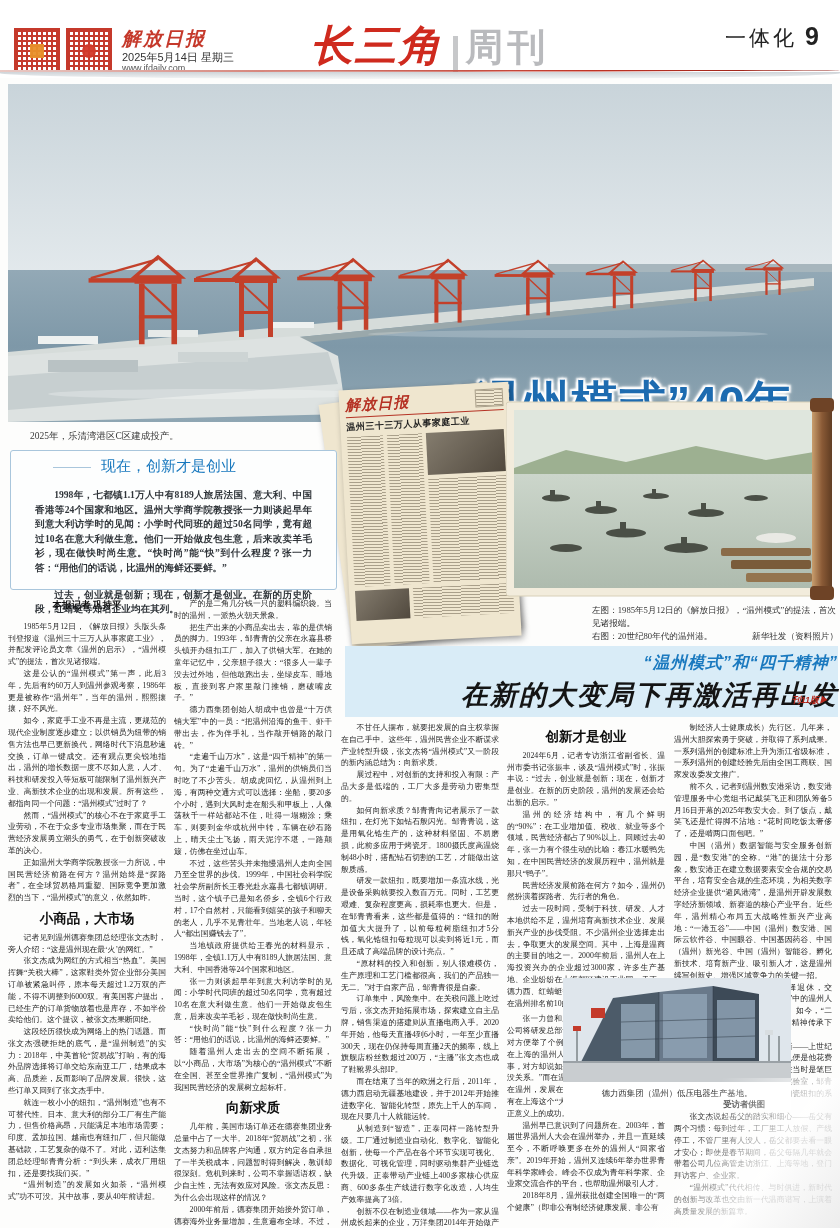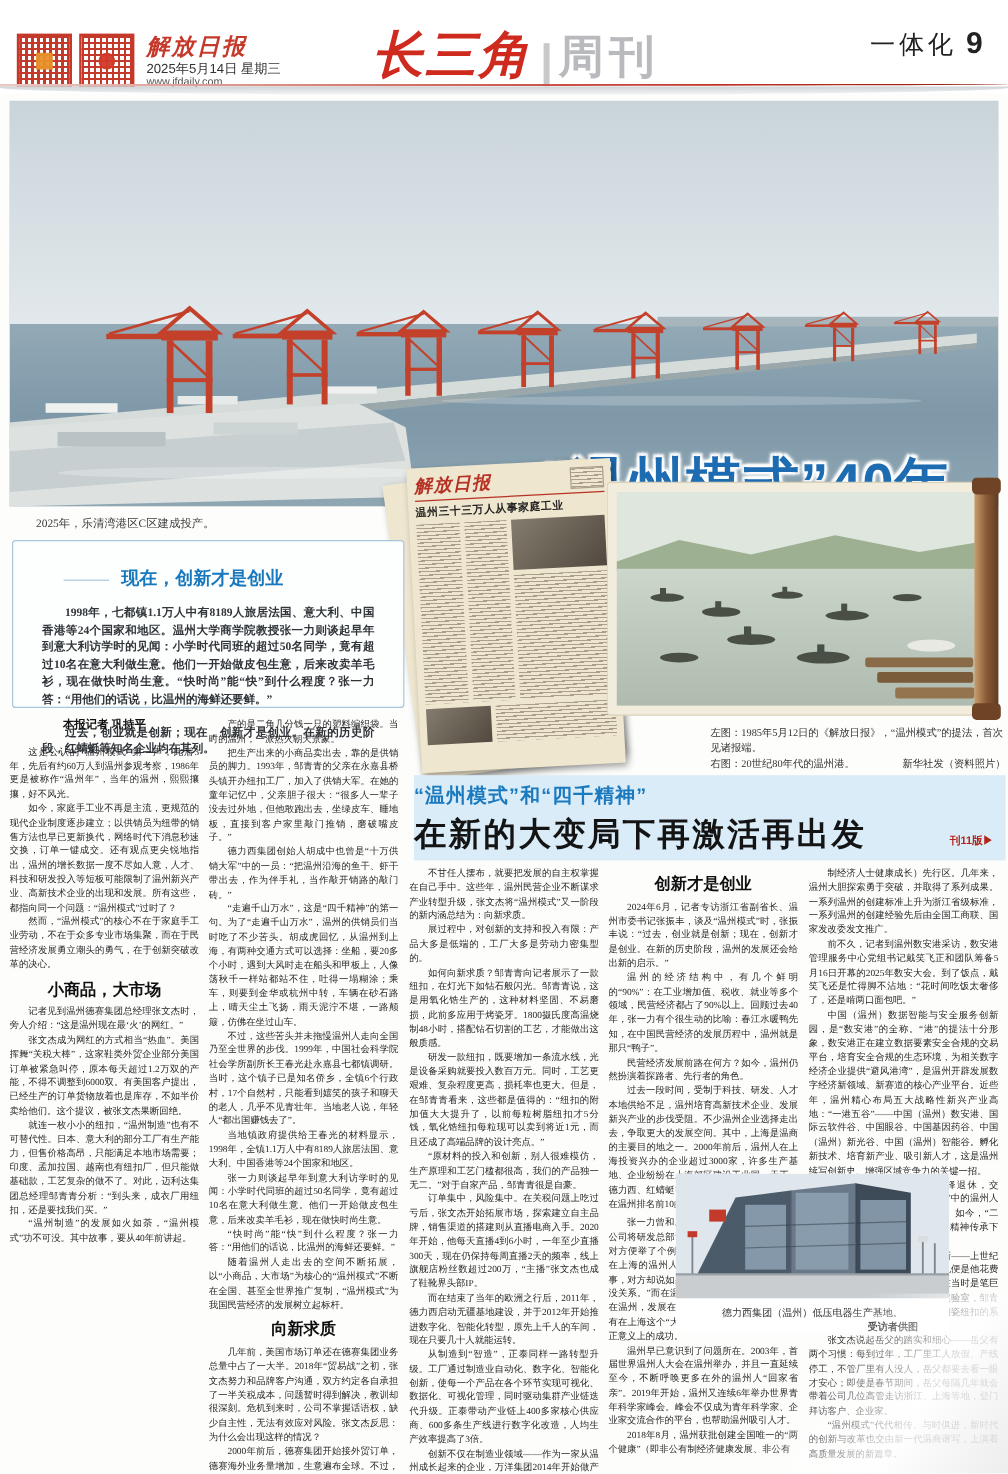--- a/index.html
+++ b/index.html
@@ -34,42 +34,42 @@
   .hero svg{display:block;}
   .hero-headline{position:absolute;left:398px;top:288px;width:432px;text-align:center;
     font-size:47px;font-weight:bold;color:#1d6bb0;letter-spacing:1px;white-space:nowrap;
     text-shadow:0 0 3px #fff,0 0 6px #fff,2px 2px 2px #fff,-2px -2px 2px #fff,2px -2px 2px #fff,-2px 2px 2px #fff;}
   .hero-caption{position:absolute;left:30px;top:430px;width:786px;font-family:"Liberation Serif",serif;
     font-size:9.5px;color:#3a3a3a;}
   .hero-caption .credit{float:right;}
   
   .quote-box{position:absolute;left:10px;top:450px;width:327px;height:140px;box-sizing:border-box;
      border:1px solid #a9c6dc;border-radius:3px;background:#fdfefe;padding:6px 12px 6px 12px;}
-  .quote-title{color:#1878be;font-weight:bold;font-size:15px;margin:16px 0 6px 30px;}
+  .quote-title{color:#1878be;font-weight:normal;font-size:15px;margin:0 0 6px 30px;}
   .quote-title::before{content:"";display:inline-block;width:38px;height:1px;background:#a9c6dc;vertical-align:middle;margin-right:10px;}
   .quote-box p{margin:12px;font-family:"Liberation Serif",serif;font-size:9.6px;line-height:14.6px;
      color:#30353a;text-align:justify;text-indent:2em;font-weight:bold;}
   
   .oldpaper-wrap{position:absolute;left:343px;top:386px;width:176px;height:260px;}
   .sheet{position:absolute;background:#efe6cf;box-shadow:2px 3px 6px rgba(0,0,0,.35);}
   .sheet.back{left:-8px;top:6px;width:170px;height:248px;transform:rotate(-8deg);}
   .sheet.front{left:2px;top:0;width:170px;height:254px;transform:rotate(-3deg);padding:6px;box-sizing:border-box;}
   .op-masthead{color:#b53224;font-family:"DejaVu Serif",serif;font-weight:bold;font-style:italic;font-size:15px;letter-spacing:1px;}
   .op-rule{height:1px;background:#b53224;margin:2px 0 3px;}
   .op-headline{font-weight:bold;font-size:9px;color:#222;letter-spacing:.5px;margin-bottom:3px;}
   .fake{background:repeating-linear-gradient(180deg,#a99f8a 0 1px,transparent 1px 3px);}
   .op-photo{background:linear-gradient(135deg,#7b7468,#4d463c 60%,#8d imperfect);background:linear-gradient(135deg,#847c6e,#51493e);}
   
   .scroll{position:absolute;left:506px;top:398px;width:332px;height:202px;}
   
   .scroll-cap{position:absolute;left:592px;top:604px;width:246px;font-family:"Liberation Serif",serif;
      font-size:8.6px;line-height:13px;color:#333;}
   .scroll-cap .credit{float:right;}
   
-  .banner{position:absolute;left:345px;top:646px;width:493px;height:71px;background:#d9ecf7;text-align:left;}
+  .banner{position:absolute;left:345px;top:646px;width:493px;height:71px;background:#d9ecf7;text-align:right;font-style:italic;}
   .banner-kicker{color:#1a79bf;font-weight:bold;font-size:16.5px;margin-top:6px;letter-spacing:1px;}
   .banner-title{color:#141414;font-weight:bold;font-size:27px;letter-spacing:2px;margin-top:3px;font-family:"Liberation Serif",serif;}
   .banner-ref{position:absolute;right:10px;bottom:10px;font-size:9px;color:#b3251a;font-weight:bold;}
   
   .col{position:absolute;width:158px;overflow:hidden;text-align:justify;
      font-family:"Liberation Serif",serif;font-size:7.8px;line-height:11.8px;color:#262626;}
   .col .para{margin:0;text-indent:2em;}
   .col .col-head{font-family:"Liberation Sans",sans-serif;font-weight:bold;font-size:13.5px;color:#0f0f0f;
      text-align:center;text-indent:0;margin:9px 0 7px;}
   .col .byline{font-family:"Liberation Sans",sans-serif;font-weight:bold;font-size:9.5px;color:#111;
@@ -247,26 +247,29 @@
 </div>
 
 <div class="banner">
   <div class="banner-kicker">“温州模式”和“四千精神”</div>
   <div class="banner-title">在新的大变局下再激活再出发</div>
   <div class="banner-ref">刊11版▶</div>
 </div>
 
 <div id="col1" class="col">
     <div class="byline">本报记者 巩持平</div>
+    <p class="para">1985年5月12日，《解放日报》头版头条刊登报道《温州三十三万人从事家庭工业》，并配发评论员文章《温州的启示》，“温州模式”的提法，首次见诸报端。</p>
     <p class="para">这是公认的“温州模式”第一声，此后3年，先后有约60万人到温州参观考察，1986年更是被称作“温州年”，当年的温州，熙熙攘攘，好不风光。</p>
     <p class="para">如今，家庭手工业不再是主流，更规范的现代企业制度逐步建立；以供销员为纽带的销售方法也早已更新换代，网络时代下消息秒速交换，订单一键成交。还有观点更尖锐地指出，温州的增长数据一度不尽如人意，人才、科技和研发投入等短板可能限制了温州新兴产业、高新技术企业的出现和发展。所有这些，都指向同一个问题：“温州模式”过时了？</p>
     <p class="para">然而，“温州模式”的核心不在于家庭手工业劳动，不在于众多专业市场集聚，而在于民营经济发展勇立潮头的勇气，在于创新突破改革的决心。</p>
+    <p class="para">正如温州大学商学院教授张一力所说，中国民营经济前路在何方？温州始终是“探路者”，在全球贸易格局重塑、国际竞争更加激烈的当下，“温州模式”的意义，依然如昨。</p>
     <div class="col-head">小商品，大市场</div>
     <p class="para">记者见到温州德赛集团总经理张文杰时，旁人介绍：“这是温州现在最‘火’的网红。”</p>
     <p class="para">张文杰成为网红的方式相当“热血”。美国挥舞“关税大棒”，这家鞋类外贸企业部分美国订单被紧急叫停，原本每天超过1.2万双的产能，不得不调整到6000双。有美国客户提出，已经生产的订单货物放着也是库存，不如半价卖给他们。这个提议，被张文杰果断回绝。</p>
+    <p class="para">这段经历很快成为网络上的热门话题。而张文杰强硬拒绝的底气，是“温州制造”的实力：2018年，中美首轮“贸易战”打响，有的海外品牌选择将订单交给东南亚工厂，结果成本高、品质差，反而影响了品牌发展。很快，这些订单又回到了张文杰手中。</p>
     <p class="para">就连一枚小小的纽扣，“温州制造”也有不可替代性。日本、意大利的部分工厂有生产能力，但售价格高昂，只能满足本地市场需要；印度、孟加拉国、越南也有纽扣厂，但只能做基础款，工艺复杂的做不了。对此，迈利达集团总经理邹青青分析：“到头来，成衣厂用纽扣，还是要找我们买。”</p>
     <p class="para">“温州制造”的发展如火如荼，“温州模式”功不可没。其中故事，要从40年前讲起。</p>
   </div>
 <div id="col2" class="col">
     <p class="para">产的是二角几分钱一只的塑料编织袋。当时的温州，一派热火朝天景象。</p>
     <p class="para">把生产出来的小商品卖出去，靠的是供销员的脚力。1993年，邹青青的父亲在永嘉县桥头镇开办纽扣工厂，加入了供销大军。在她的童年记忆中，父亲胆子很大：“很多人一辈子没去过外地，但他敢跑出去，坐绿皮车、睡地板，直接到客户家里敲门推销，磨破嘴皮子。”</p>
     <p class="para">德力西集团创始人胡成中也曾是“十万供销大军”中的一员：“把温州沿海的鱼干、虾干带出去，作为伴手礼，当作敲开销路的敲门砖。”</p>
     <p class="para">“走遍千山万水”，这是“四千精神”的第一句。为了“走遍千山万水”，温州的供销员们当时吃了不少苦头。胡成虎回忆，从温州到上海，有两种交通方式可以选择：坐船，要20多个小时，遇到大风时走在船头和甲板上，人像荡秋千一样站都站不住，吐得一塌糊涂；乘车，则要到金华或杭州中转，车辆在砂石路上，晴天尘土飞扬，雨天泥泞不堪，一路颠簸，仿佛在坐过山车。</p>
     <p class="para">不过，这些苦头并未拖慢温州人走向全国乃至全世界的步伐。1999年，中国社会科学院社会学所副所长王春光赴永嘉县七都镇调研。当时，这个镇子已是知名侨乡，全镇6个行政村，17个自然村，只能看到嬉笑的孩子和聊天的老人，几乎不见青壮年。当地老人说，年轻人“都出国赚钱去了”。</p>
     <p class="para">当地镇政府提供给王春光的材料显示，1998年，全镇1.1万人中有8189人旅居法国、意大利、中国香港等24个国家和地区。</p>

